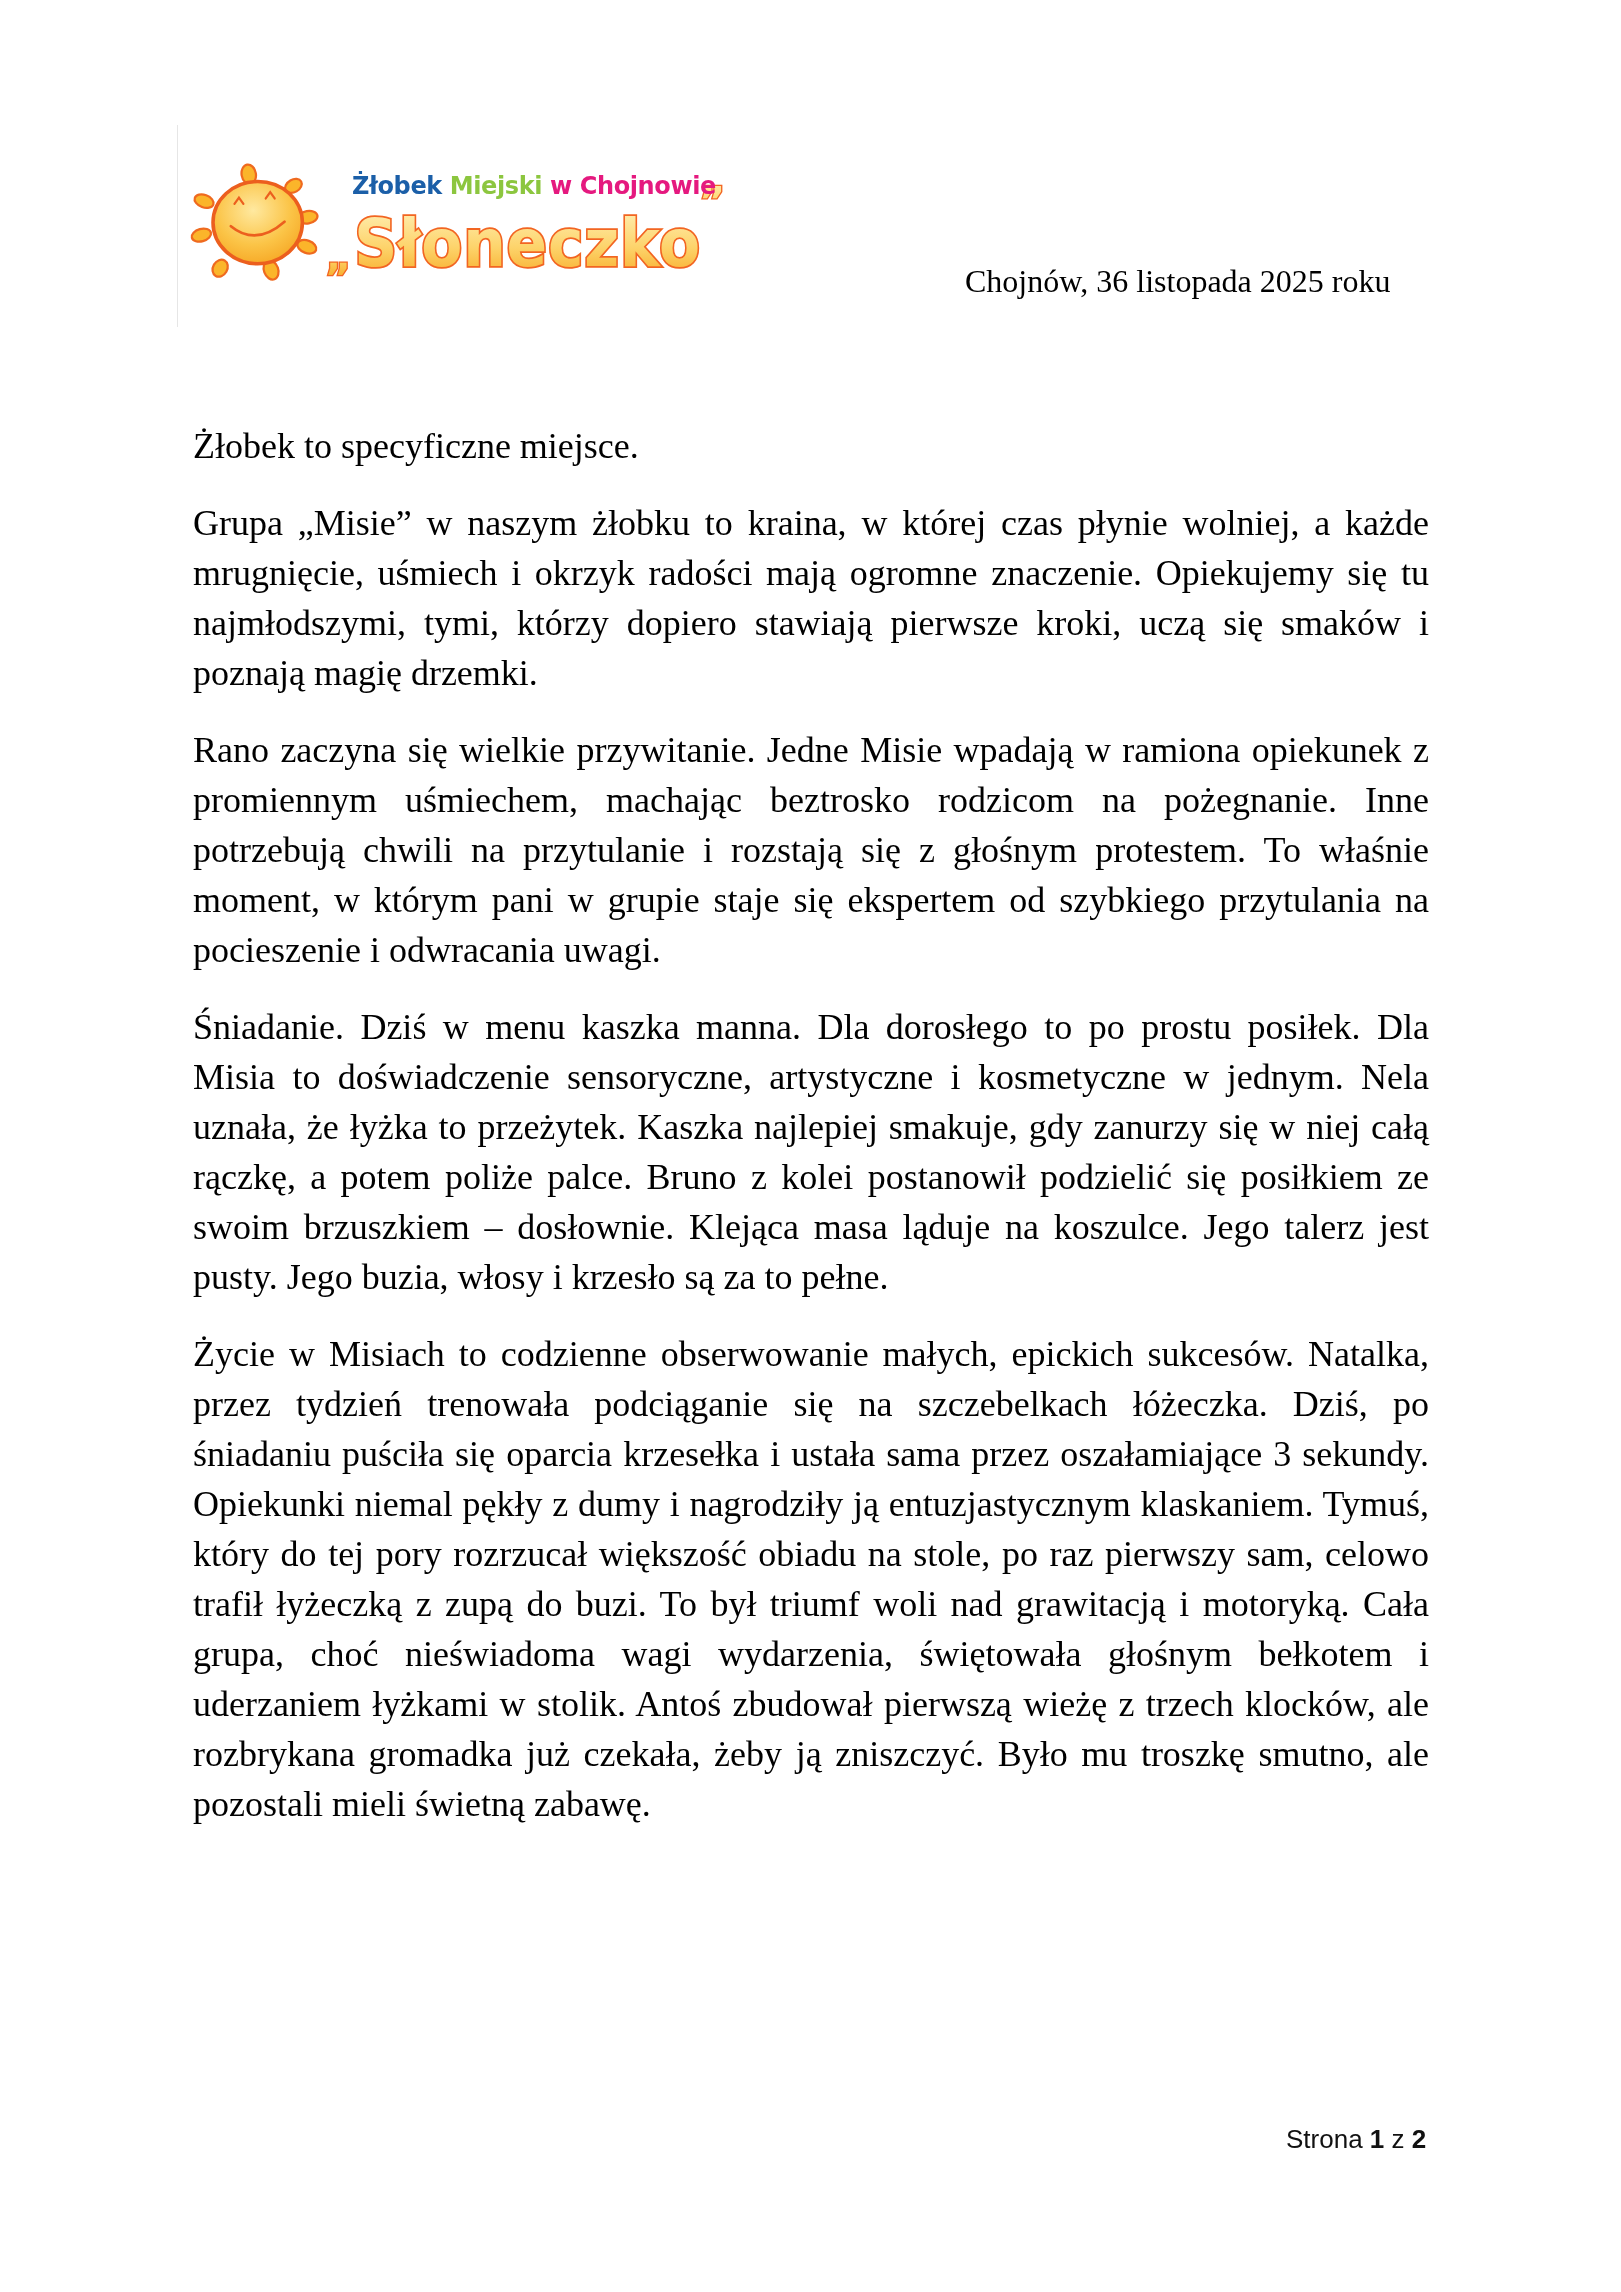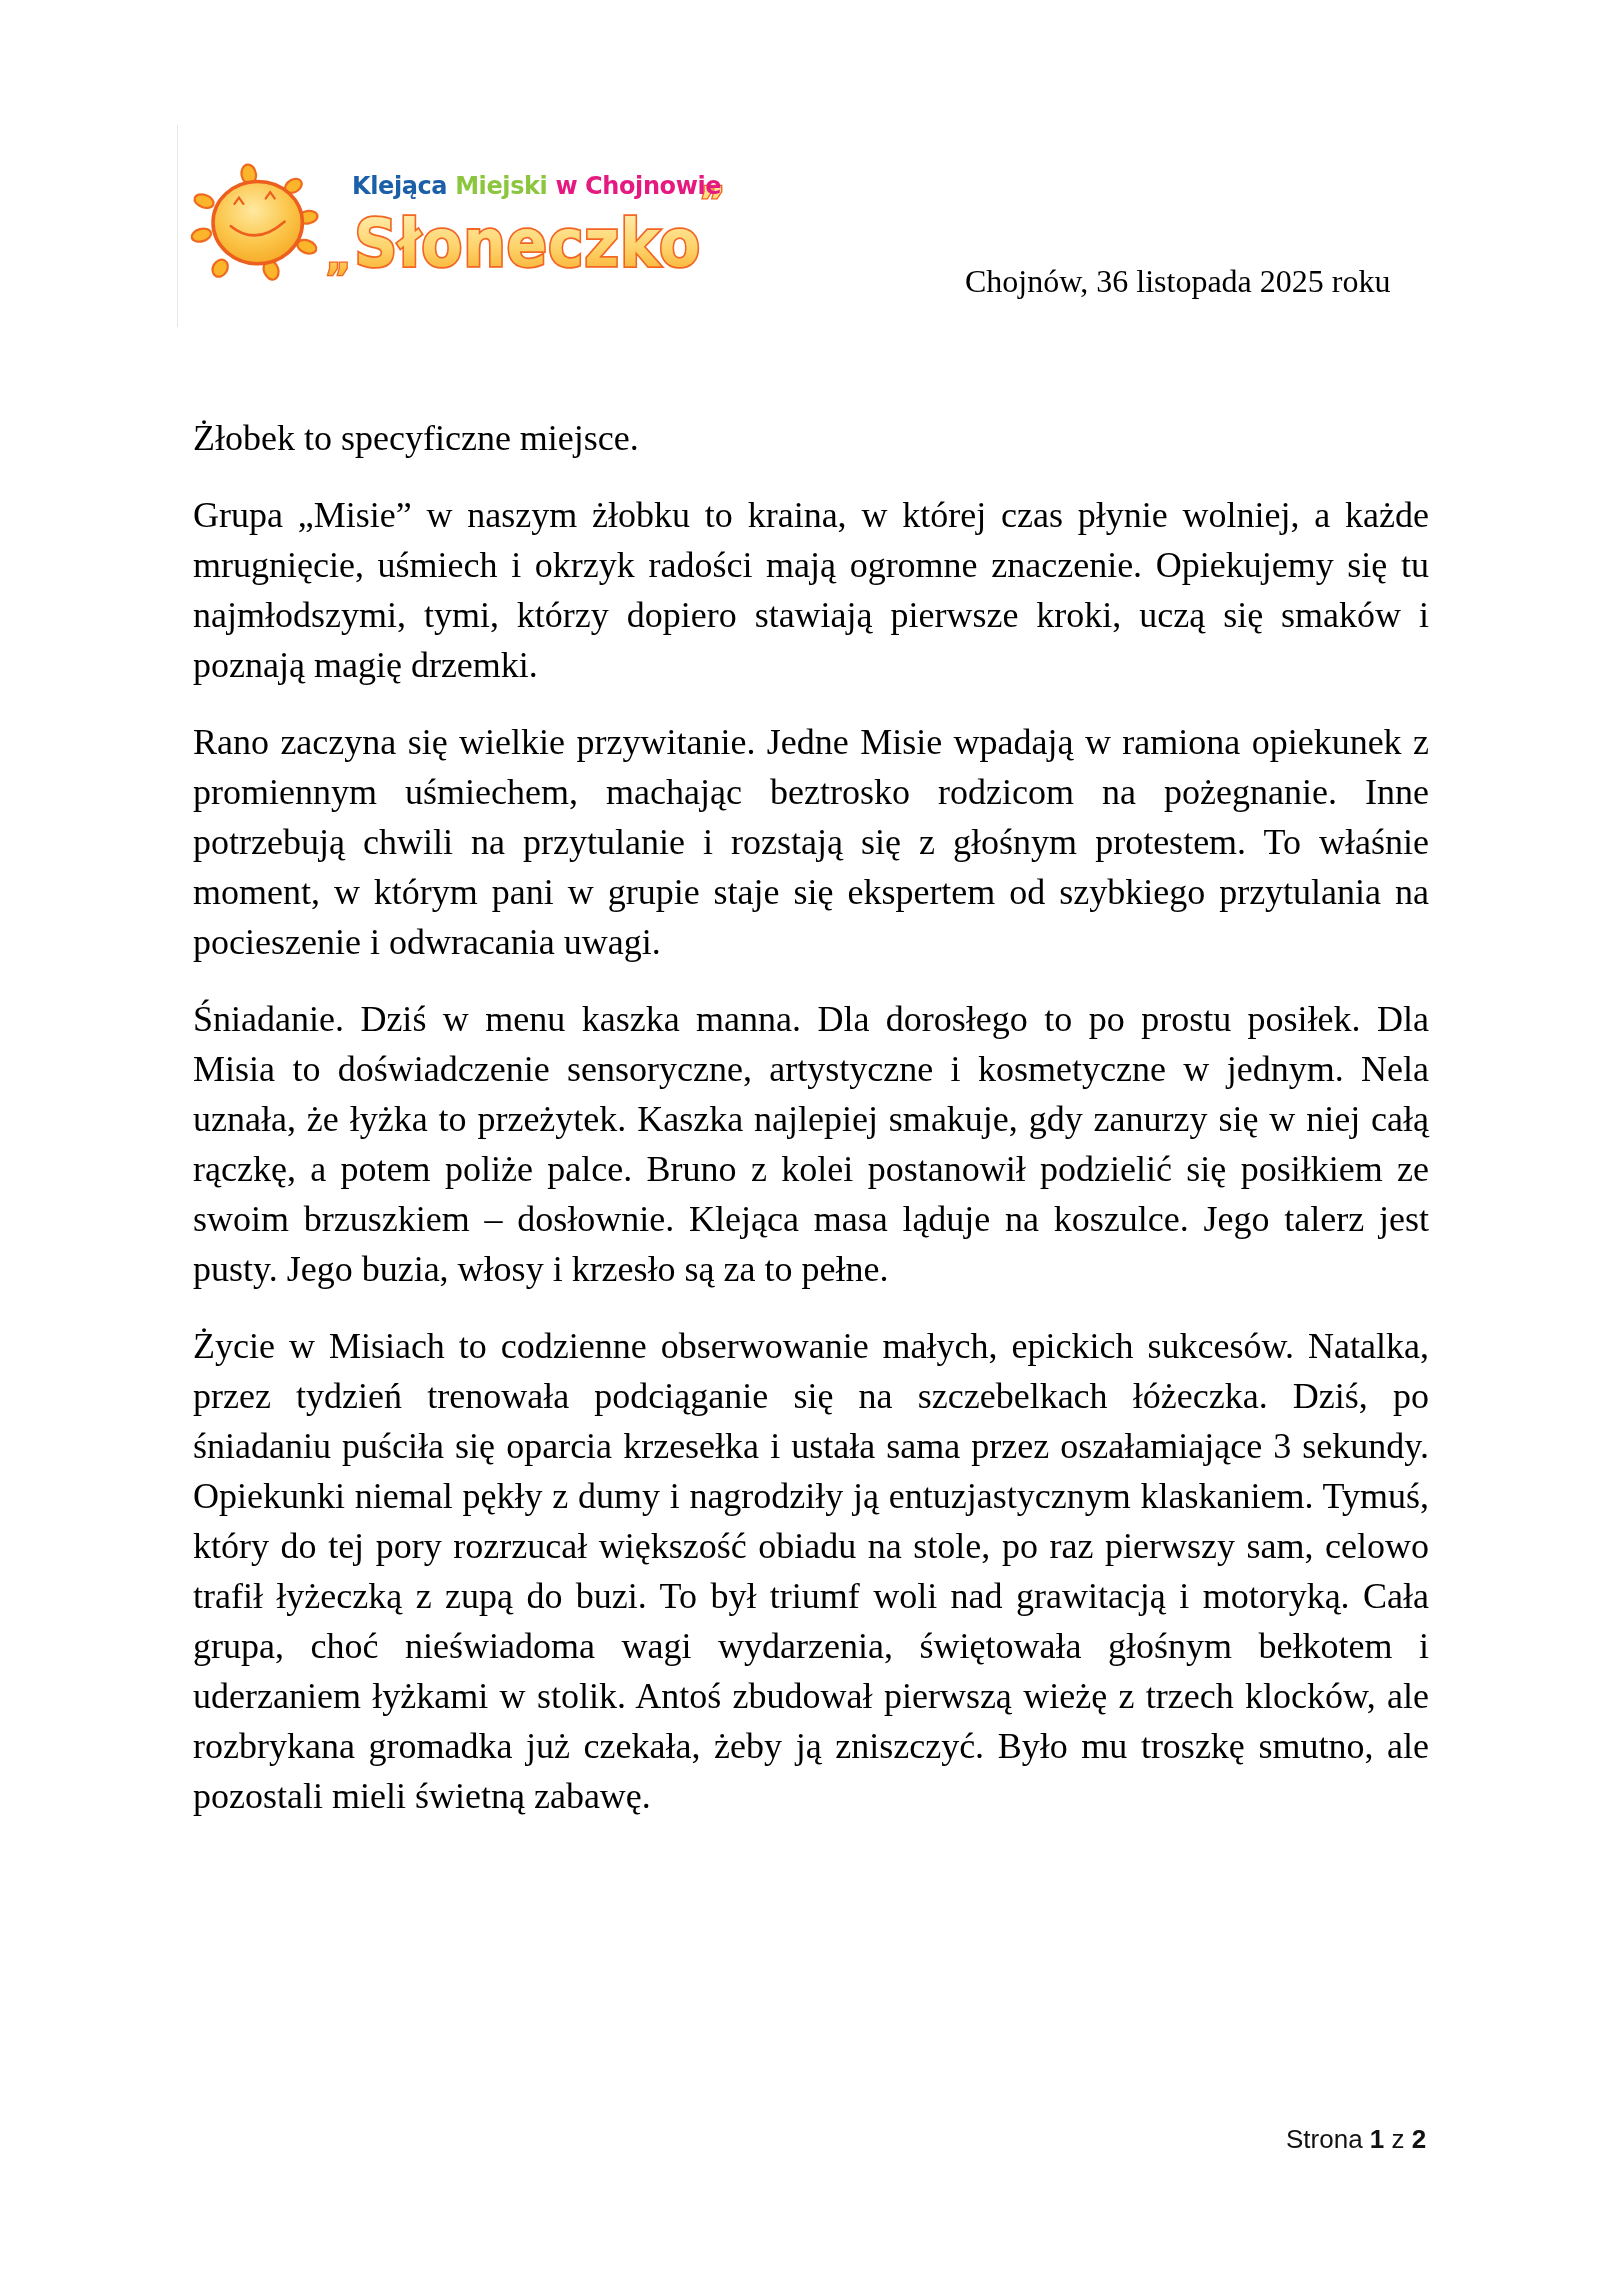--- a/index.html
+++ b/index.html
@@ -64,21 +64,21 @@
 
   .body-text {
     position: absolute;
     left: 193px;
     top: 405px;
     width: 1236px;
     font-size: 36px;
     line-height: 50px;
   }
   .body-text p {
-    margin: 8px 0 27px 0;
+    margin: 16px 0 27px 0;
     text-align: justify;
     text-align-last: left;
   }
 
   .footer {
     position: absolute;
     left: 1286px;
     top: 2121px;
     font-family: "Liberation Sans", sans-serif;
     font-size: 26px;
@@ -124,21 +124,21 @@
       <ellipse cx="82" cy="79" rx="50" ry="46" fill="url(#sunGrad)" stroke="#ec5f1e" stroke-width="4"></ellipse>
       <path d="M52 83 Q80 106 112 78" fill="none" stroke="#ec5f1e" stroke-width="3" stroke-linecap="round"></path>
       <path d="M56 58 L61 51 L66 58" fill="none" stroke="#ec5f1e" stroke-width="2.5" stroke-linecap="round"></path>
       <path d="M91 52 L96 45 L101 52" fill="none" stroke="#ec5f1e" stroke-width="2.5" stroke-linecap="round"></path>
 
       <text x="158" y="132" font-family="DejaVu Sans, sans-serif" font-weight="bold" font-size="44" fill="url(#nameGrad)" stroke="#f26522" stroke-width="3" paint-order="stroke">„</text>
       <text x="190" y="128" font-family="DejaVu Sans, sans-serif" font-weight="bold" font-size="74" letter-spacing="1" fill="url(#nameGrad)" stroke="#f26522" stroke-width="4" paint-order="stroke" textLength="388" lengthAdjust="spacingAndGlyphs" id="logoName">Słoneczko</text>
       <text x="576" y="70" font-family="DejaVu Sans, sans-serif" font-weight="bold" font-size="44" fill="url(#nameGrad)" stroke="#f26522" stroke-width="3" paint-order="stroke">”</text>
     </svg>
     <div class="logo-subtitle">
-      <span class="w1">Klejąca</span>
+      <span class="w1">Żłobek</span>
       <span class="w2">Miejski</span>
       <span class="w3">w Chojnowie</span>
     </div>
   </div>
 
   <div class="date-line">Chojnów, 36 listopada 2025 roku</div>
 
   <div class="body-text">
     <p>Żłobek to specyficzne miejsce.</p>
     <p>Grupa „Misie” w naszym żłobku to kraina, w której czas płynie wolniej, a każde mrugnięcie, uśmiech i okrzyk radości mają ogromne znaczenie. Opiekujemy się tu najmłodszymi, tymi,  którzy dopiero stawiają pierwsze kroki, uczą się smaków i poznają magię drzemki.</p>

